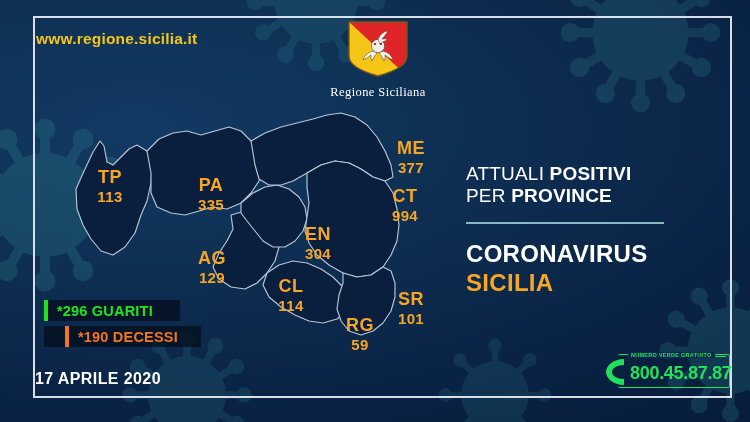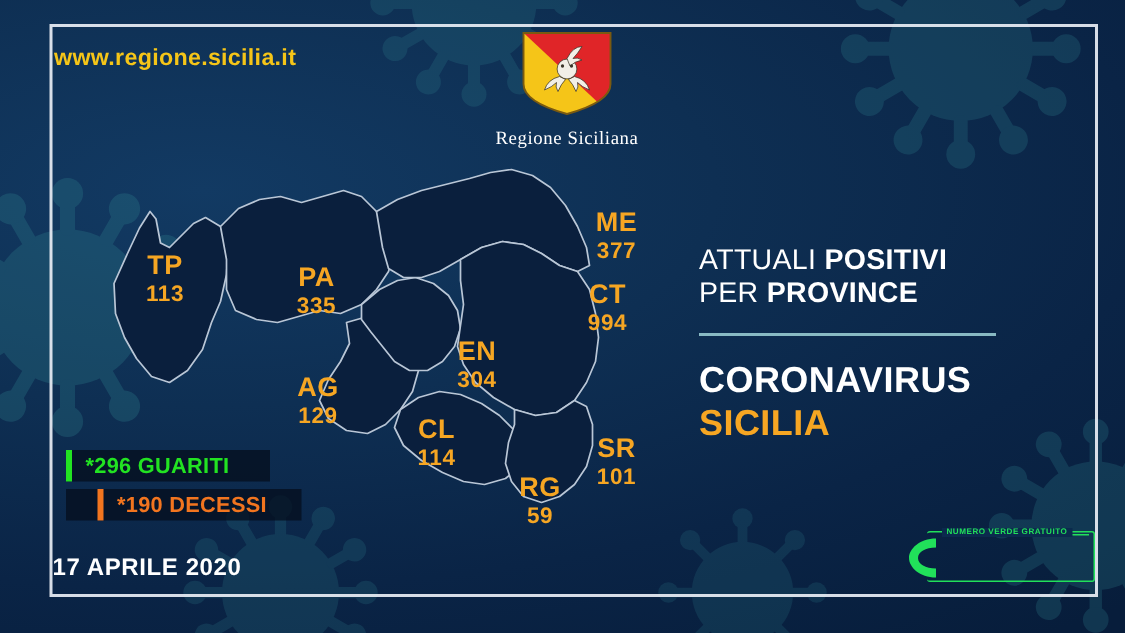--- a/index.html
+++ b/index.html
@@ -532,15 +532,16 @@
 
   <div id="date">17 APRILE 2020</div>
 
   <div id="greennum">
     <div class="box"></div>
     <div class="topline"></div>
     <div class="toplabel">NUMERO VERDE GRATUITO</div>
     <svg class="phone" width="24" height="30" viewBox="0 0 24 30">
       <path d="M20 2 C9 2 2 9 2 15 C2 21 9 28 20 28 L20 22 C13 22 8 19 8 15 C8 11 13 8 20 8 Z" fill="#21e05a"></path>
     </svg>
+    <div class="digits">800.45.87.87</div>
   </div>
 
 </div>
 
 </body></html>

